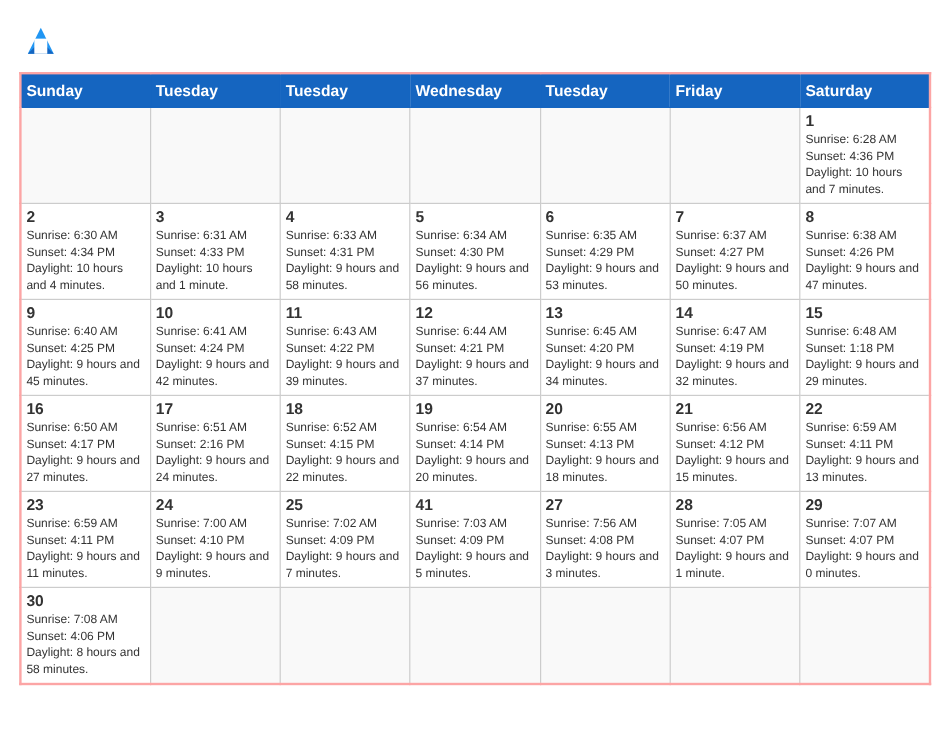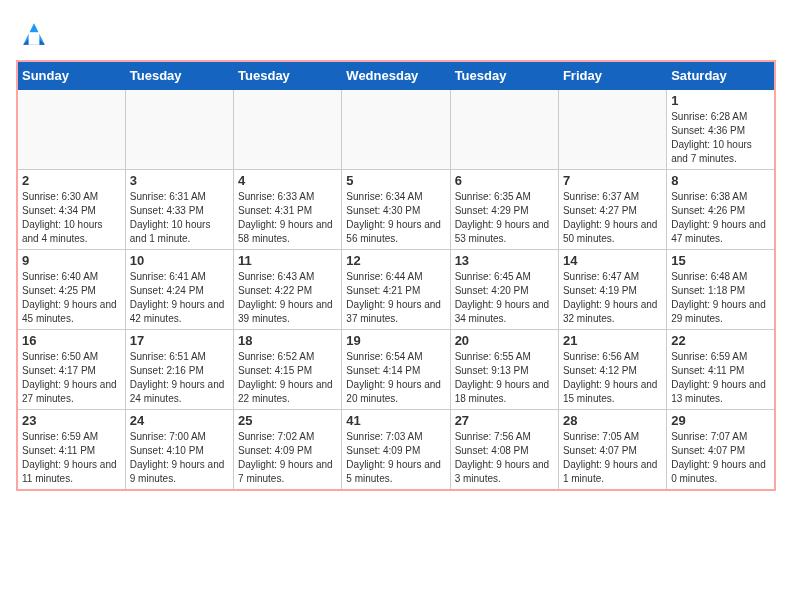--- a/index.html
+++ b/index.html
@@ -248,21 +248,21 @@
         </td>
         <td>
           <span class="day-number">19</span>
           <div class="day-info">Sunrise: 6:54 AM
 Sunset: 4:14 PM
 Daylight: 9 hours and 20 minutes.</div>
         </td>
         <td>
           <span class="day-number">20</span>
           <div class="day-info">Sunrise: 6:55 AM
-Sunset: 9:13 PM
+Sunset: 4:13 PM
 Daylight: 9 hours and 18 minutes.</div>
         </td>
         <td>
           <span class="day-number">21</span>
           <div class="day-info">Sunrise: 6:56 AM
 Sunset: 4:12 PM
 Daylight: 9 hours and 15 minutes.</div>
         </td>
         <td>
           <span class="day-number">22</span>
@@ -308,14 +308,28 @@
 Sunset: 4:07 PM
 Daylight: 9 hours and 1 minute.</div>
         </td>
         <td>
           <span class="day-number">29</span>
           <div class="day-info">Sunrise: 7:07 AM
 Sunset: 4:07 PM
 Daylight: 9 hours and 0 minutes.</div>
         </td>
       </tr>
+      <tr>
+        <td>
+          <span class="day-number">30</span>
+          <div class="day-info">Sunrise: 7:08 AM
+Sunset: 4:06 PM
+Daylight: 8 hours and 58 minutes.</div>
+        </td>
+        <td class="empty"></td>
+        <td class="empty"></td>
+        <td class="empty"></td>
+        <td class="empty"></td>
+        <td class="empty"></td>
+        <td class="empty"></td>
+      </tr>
     </tbody>
 </table>
 
 </body></html>

